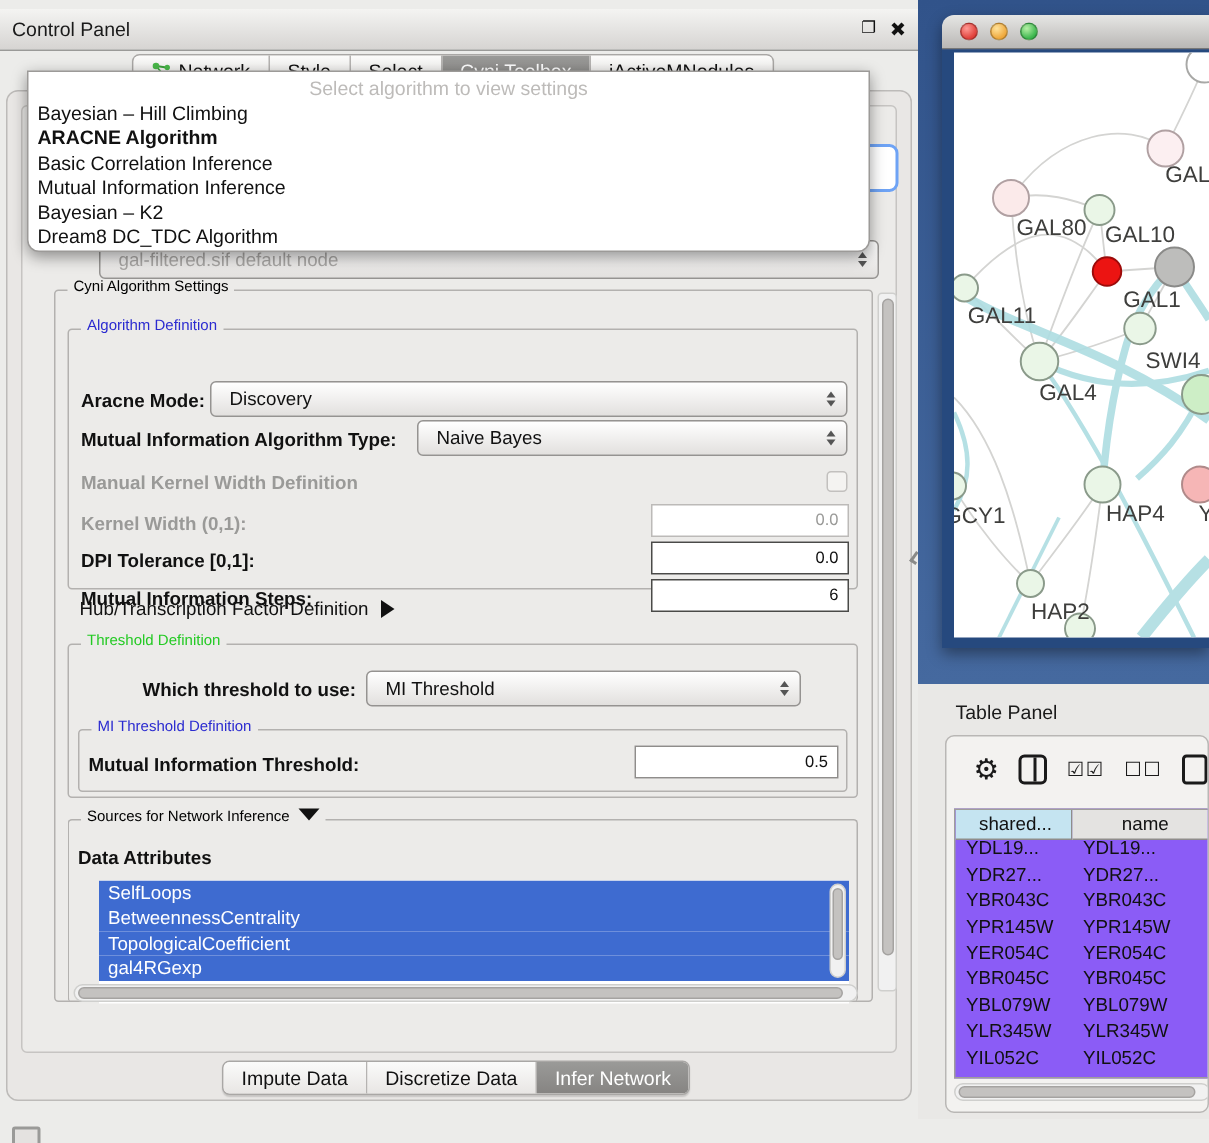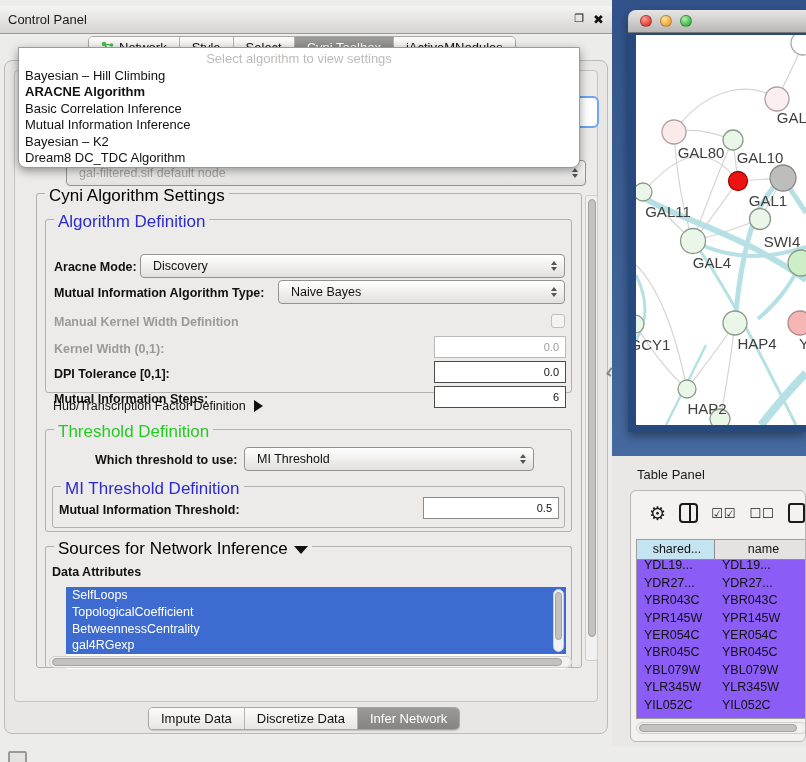--- a/index.html
+++ b/index.html
@@ -22,21 +22,21 @@
   .tab.sel { background:linear-gradient(#9a9a98,#868482); color:#fff; }
 
   #outer-panel { left:4px; top:60px; width:604px; height:674px; background:#e9e7e5;
     border:1px solid #bdbbb9; border-radius:8px; }
   #form-panel { left:14px; top:70px; width:584px; height:632px; background:#ecebe9;
     border:1px solid #c6c4c2; border-radius:4px; }
 
   
   .gb { position:absolute; border:1px solid #b3b1af; border-radius:3px; }
   .gb>.gbl { position:absolute; top:-8px; left:8px; background:#ecebe9; padding:0 4px;
-    font-size:17px; white-space:nowrap; }
+    font-size:10px; white-space:nowrap; }
   .blue  { color:#2b2bd0; }
   .green { color:#24ca24; }
 
   .bl { font-size:12.5px; font-weight:bold; color:#111; position:absolute; white-space:nowrap; }
   .gl { color:#9a9a98 !important; }
 
   .combo { position:absolute; background:linear-gradient(#ffffff,#e2e0de); border:1px solid #959391;
     border-radius:4px; font-size:12.5px; color:#111; display:flex; align-items:center;
     padding:0 22px 0 12px; }
   .combo .arrows { position:absolute; right:7px; top:50%; transform:translateY(-50%);
@@ -231,22 +231,22 @@
     </div>
   </div>
 
   <div class="gb" style="left:8px; top:352px; width:527px; height:122px; border-bottom:none;">
     <span class="gbl">
       <span>Sources for Network Inference</span><span class="tri-d"></span>
     </span>
     <span class="bl" style="left:6px; top:18px;">Data Attributes</span>
     <div id="attr-list">
       <div class="attr-item">SelfLoops</div>
+      <div class="attr-item">BetweennessCentrality</div>
       <div class="attr-item">TopologicalCoefficient</div>
-      <div class="attr-item">BetweennessCentrality</div>
       <div class="attr-item">gal4RGexp</div>
     </div>
     <div class="vsb" style="left:507px; top:42px; width:11px; height:63px;">
       <div class="thumb" style="left:1px; top:2px; width:7px; height:48px;"></div>
     </div>
   </div>
 
   <div class="vsb" style="left:12px; top:462px; width:523px; height:12px;">
     <div class="thumb" style="left:2px; top:1px; width:510px; height:8px;"></div>
   </div>

